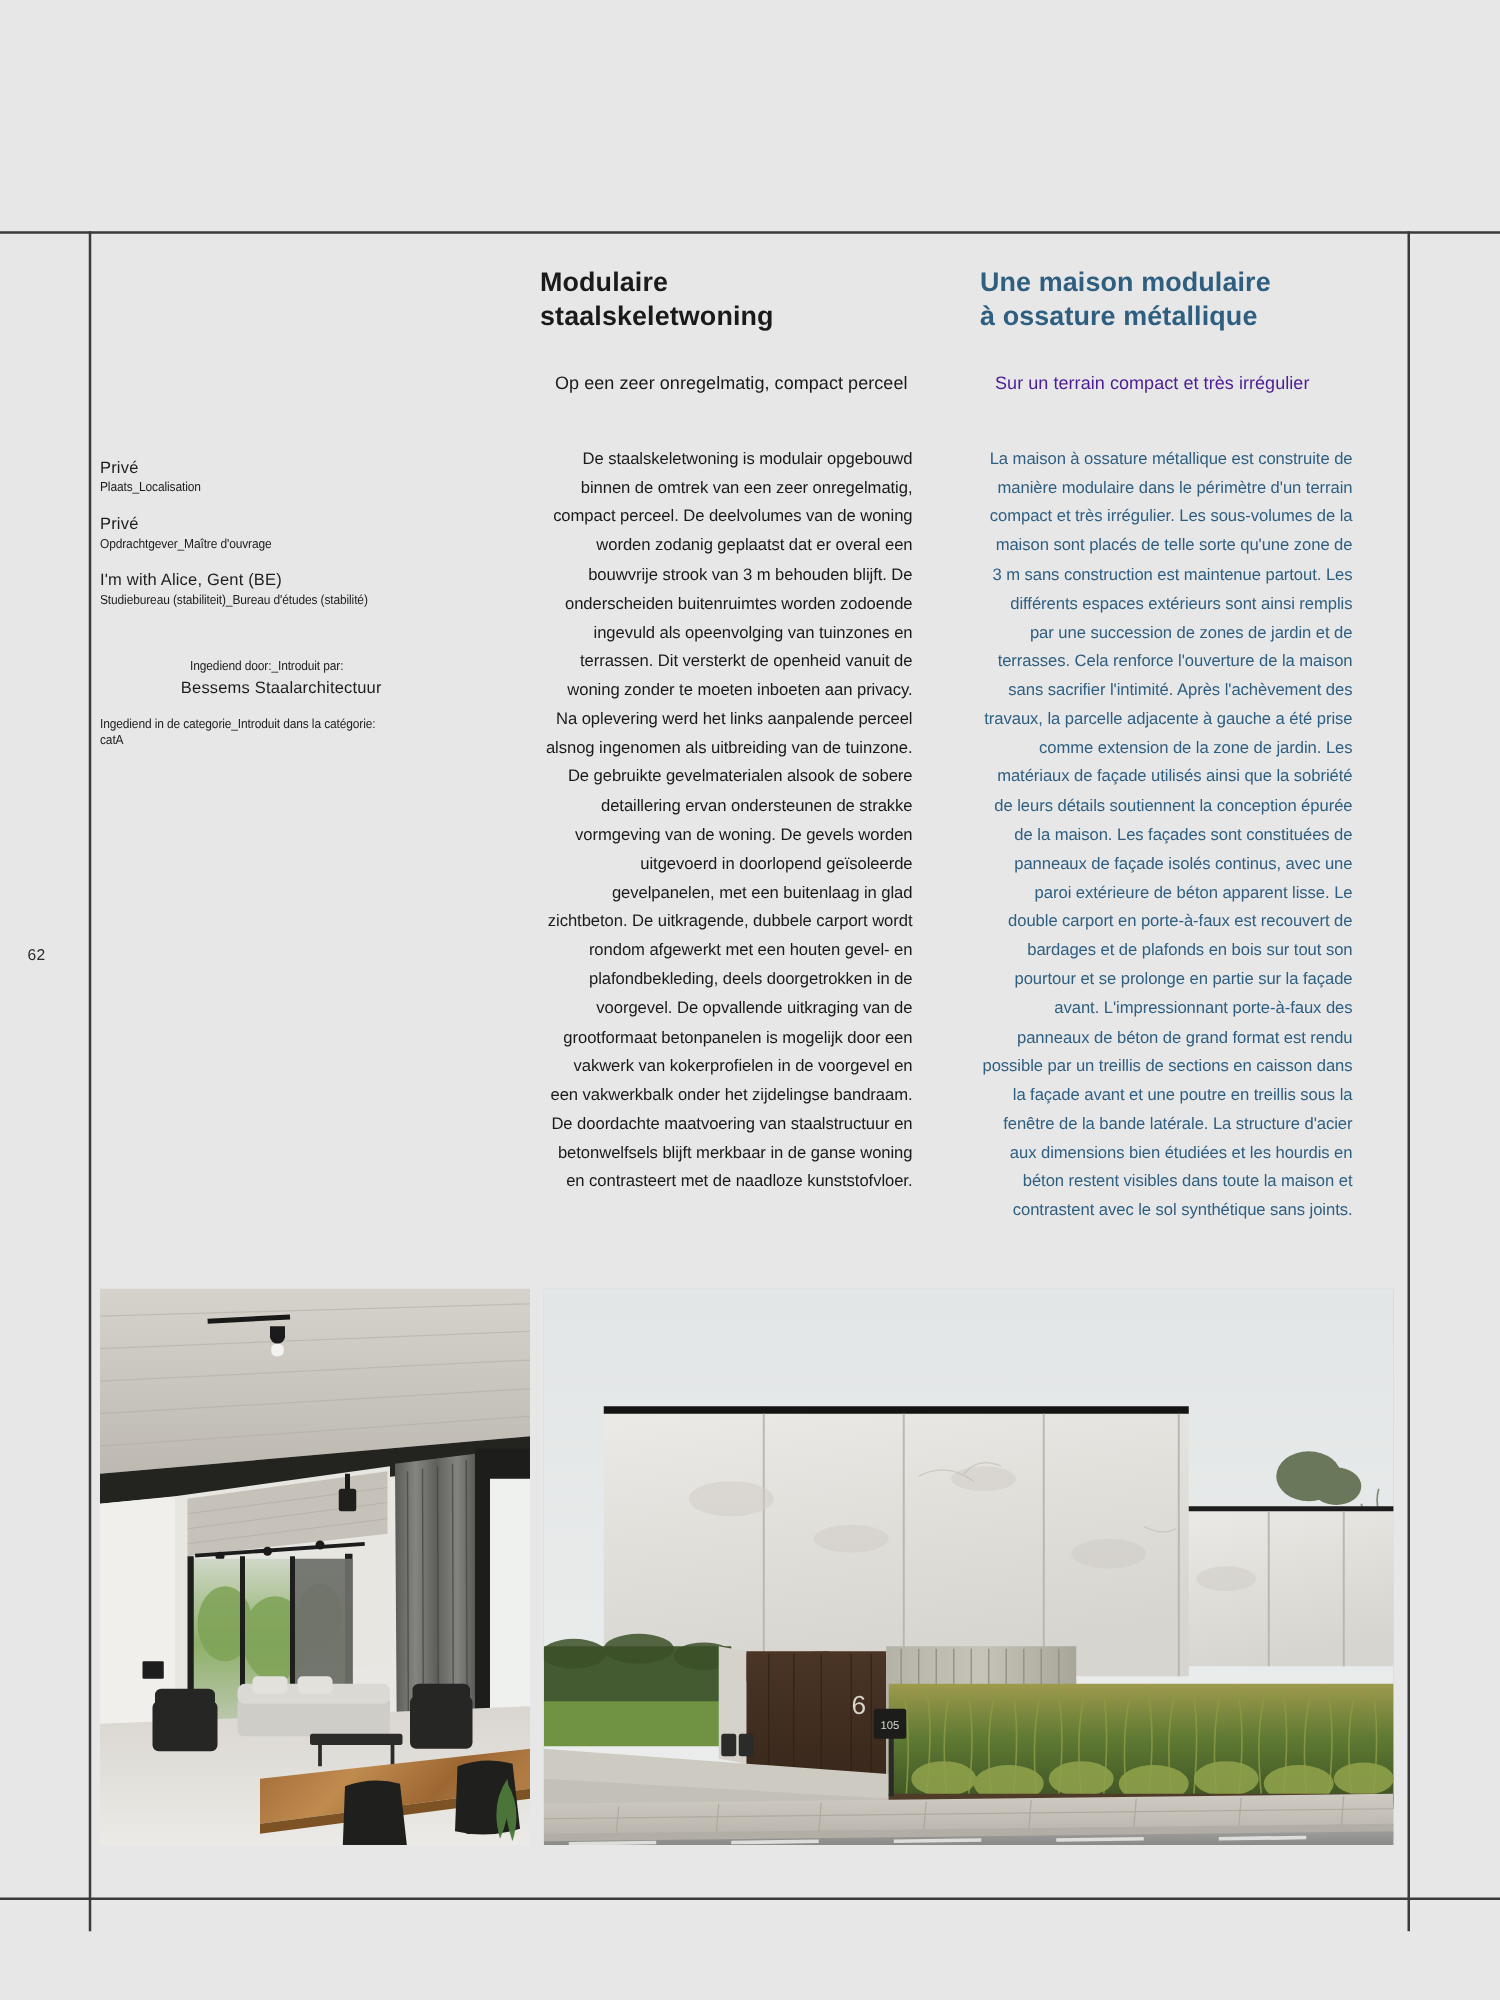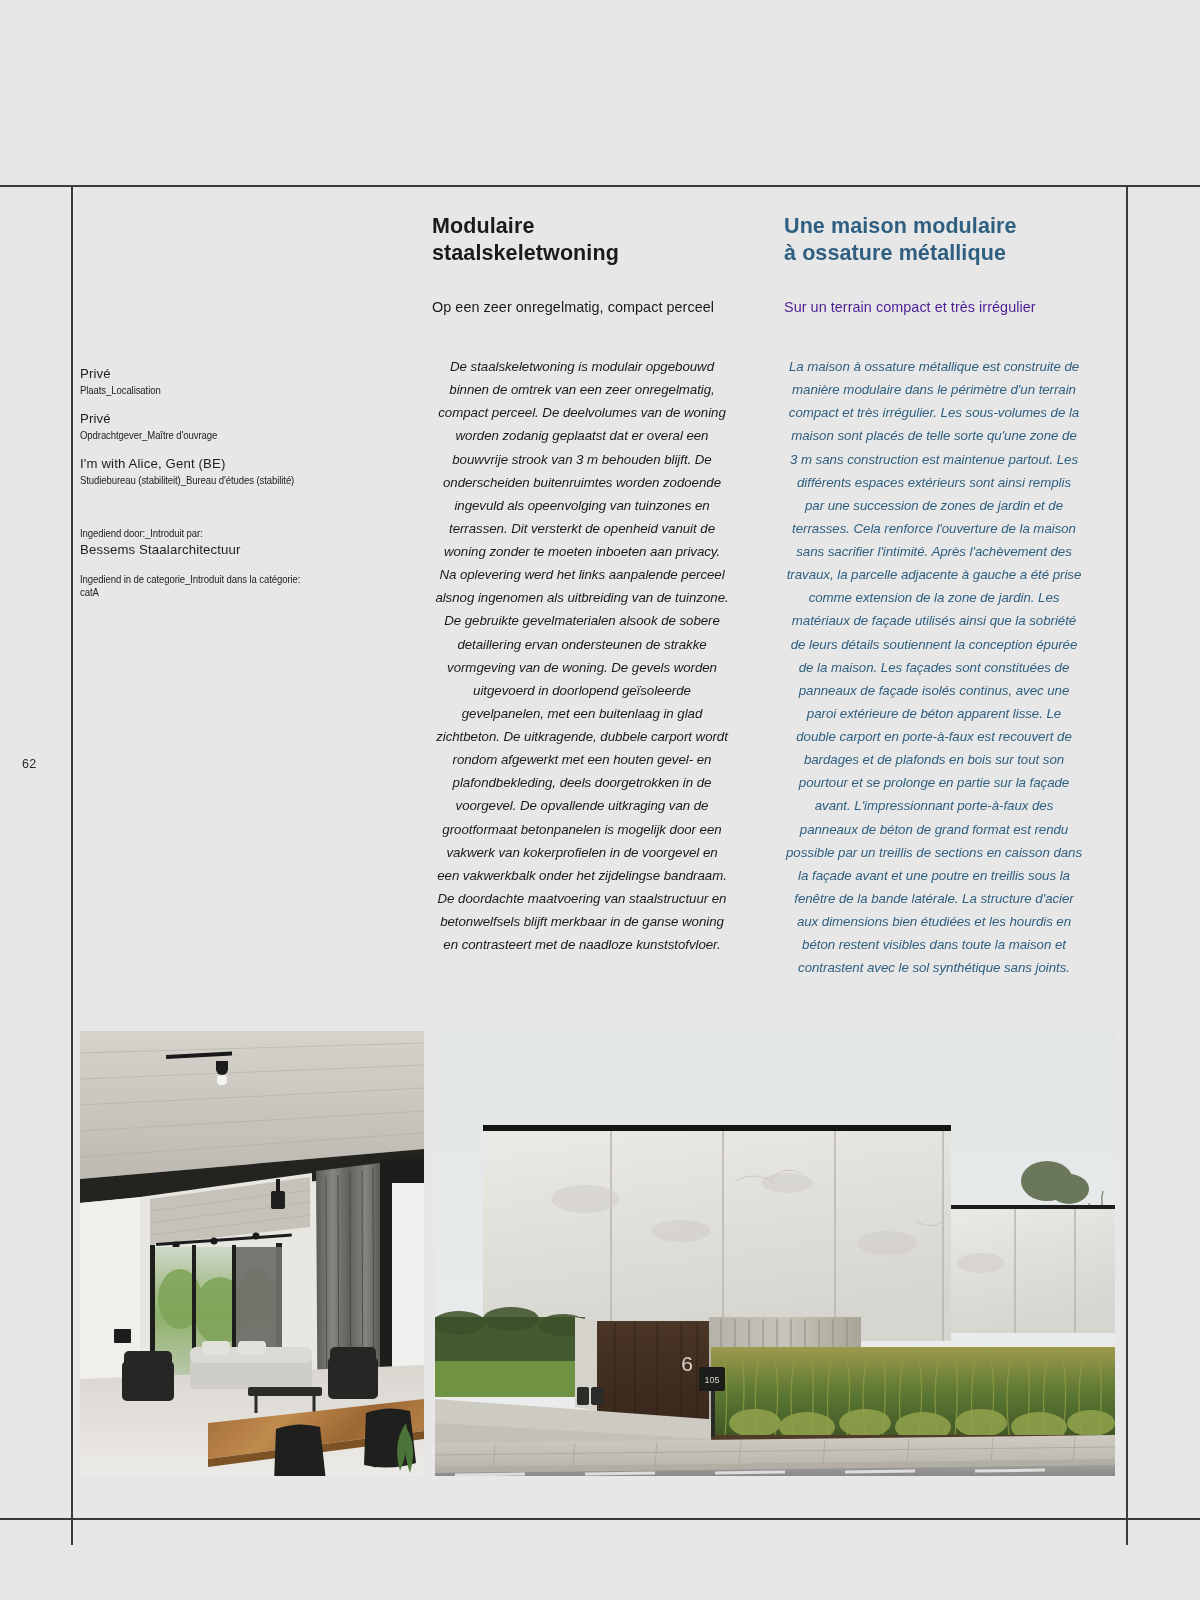--- a/index.html
+++ b/index.html
@@ -68,21 +68,21 @@
   }
   .credit-label {
     font-size: 10.4px;
     line-height: 1.25;
     letter-spacing: -.1px;
     margin: 0;
     transform: scaleX(.92);
     transform-origin: left center;
     color: #1c1c1c;
   }
-  .credits .submitted { margin-top: 40px; }
+  .credits .submitted { margin-top: 40px; text-align: center; }
   .submitted .credit-label { margin-bottom: 2px; }
 
   
   .col {
     position: absolute;
     top: 213px;
     width: 300px;
   }
   .col-nl { left: 432px; color: #1a1a1a; }
   .col-fr { left: 784px; }
@@ -92,30 +92,29 @@
     line-height: 1.26;
     font-weight: 700;
     letter-spacing: .1px;
     margin: 0 0 30px 0;
     white-space: pre-line;
   }
   .standfirst {
     font-size: 14.4px;
     line-height: 1.45;
     letter-spacing: .05px;
-    margin: 0 0 37px 0;
+    margin: 0 0 37px 12px;
   }
   .body-copy {
     font-size: 13.3px;
     line-height: 1.74;
     letter-spacing: -.05px;
     margin: 2px;
-    text-align: center;
+    text-align: right;
     hyphens: manual;
-    font-style: italic;
   }
 
   
   .photo {
     position: absolute;
     overflow: hidden;
     background: #cfcfcf;
   }
   .photo-interior {
     left: 80px;

